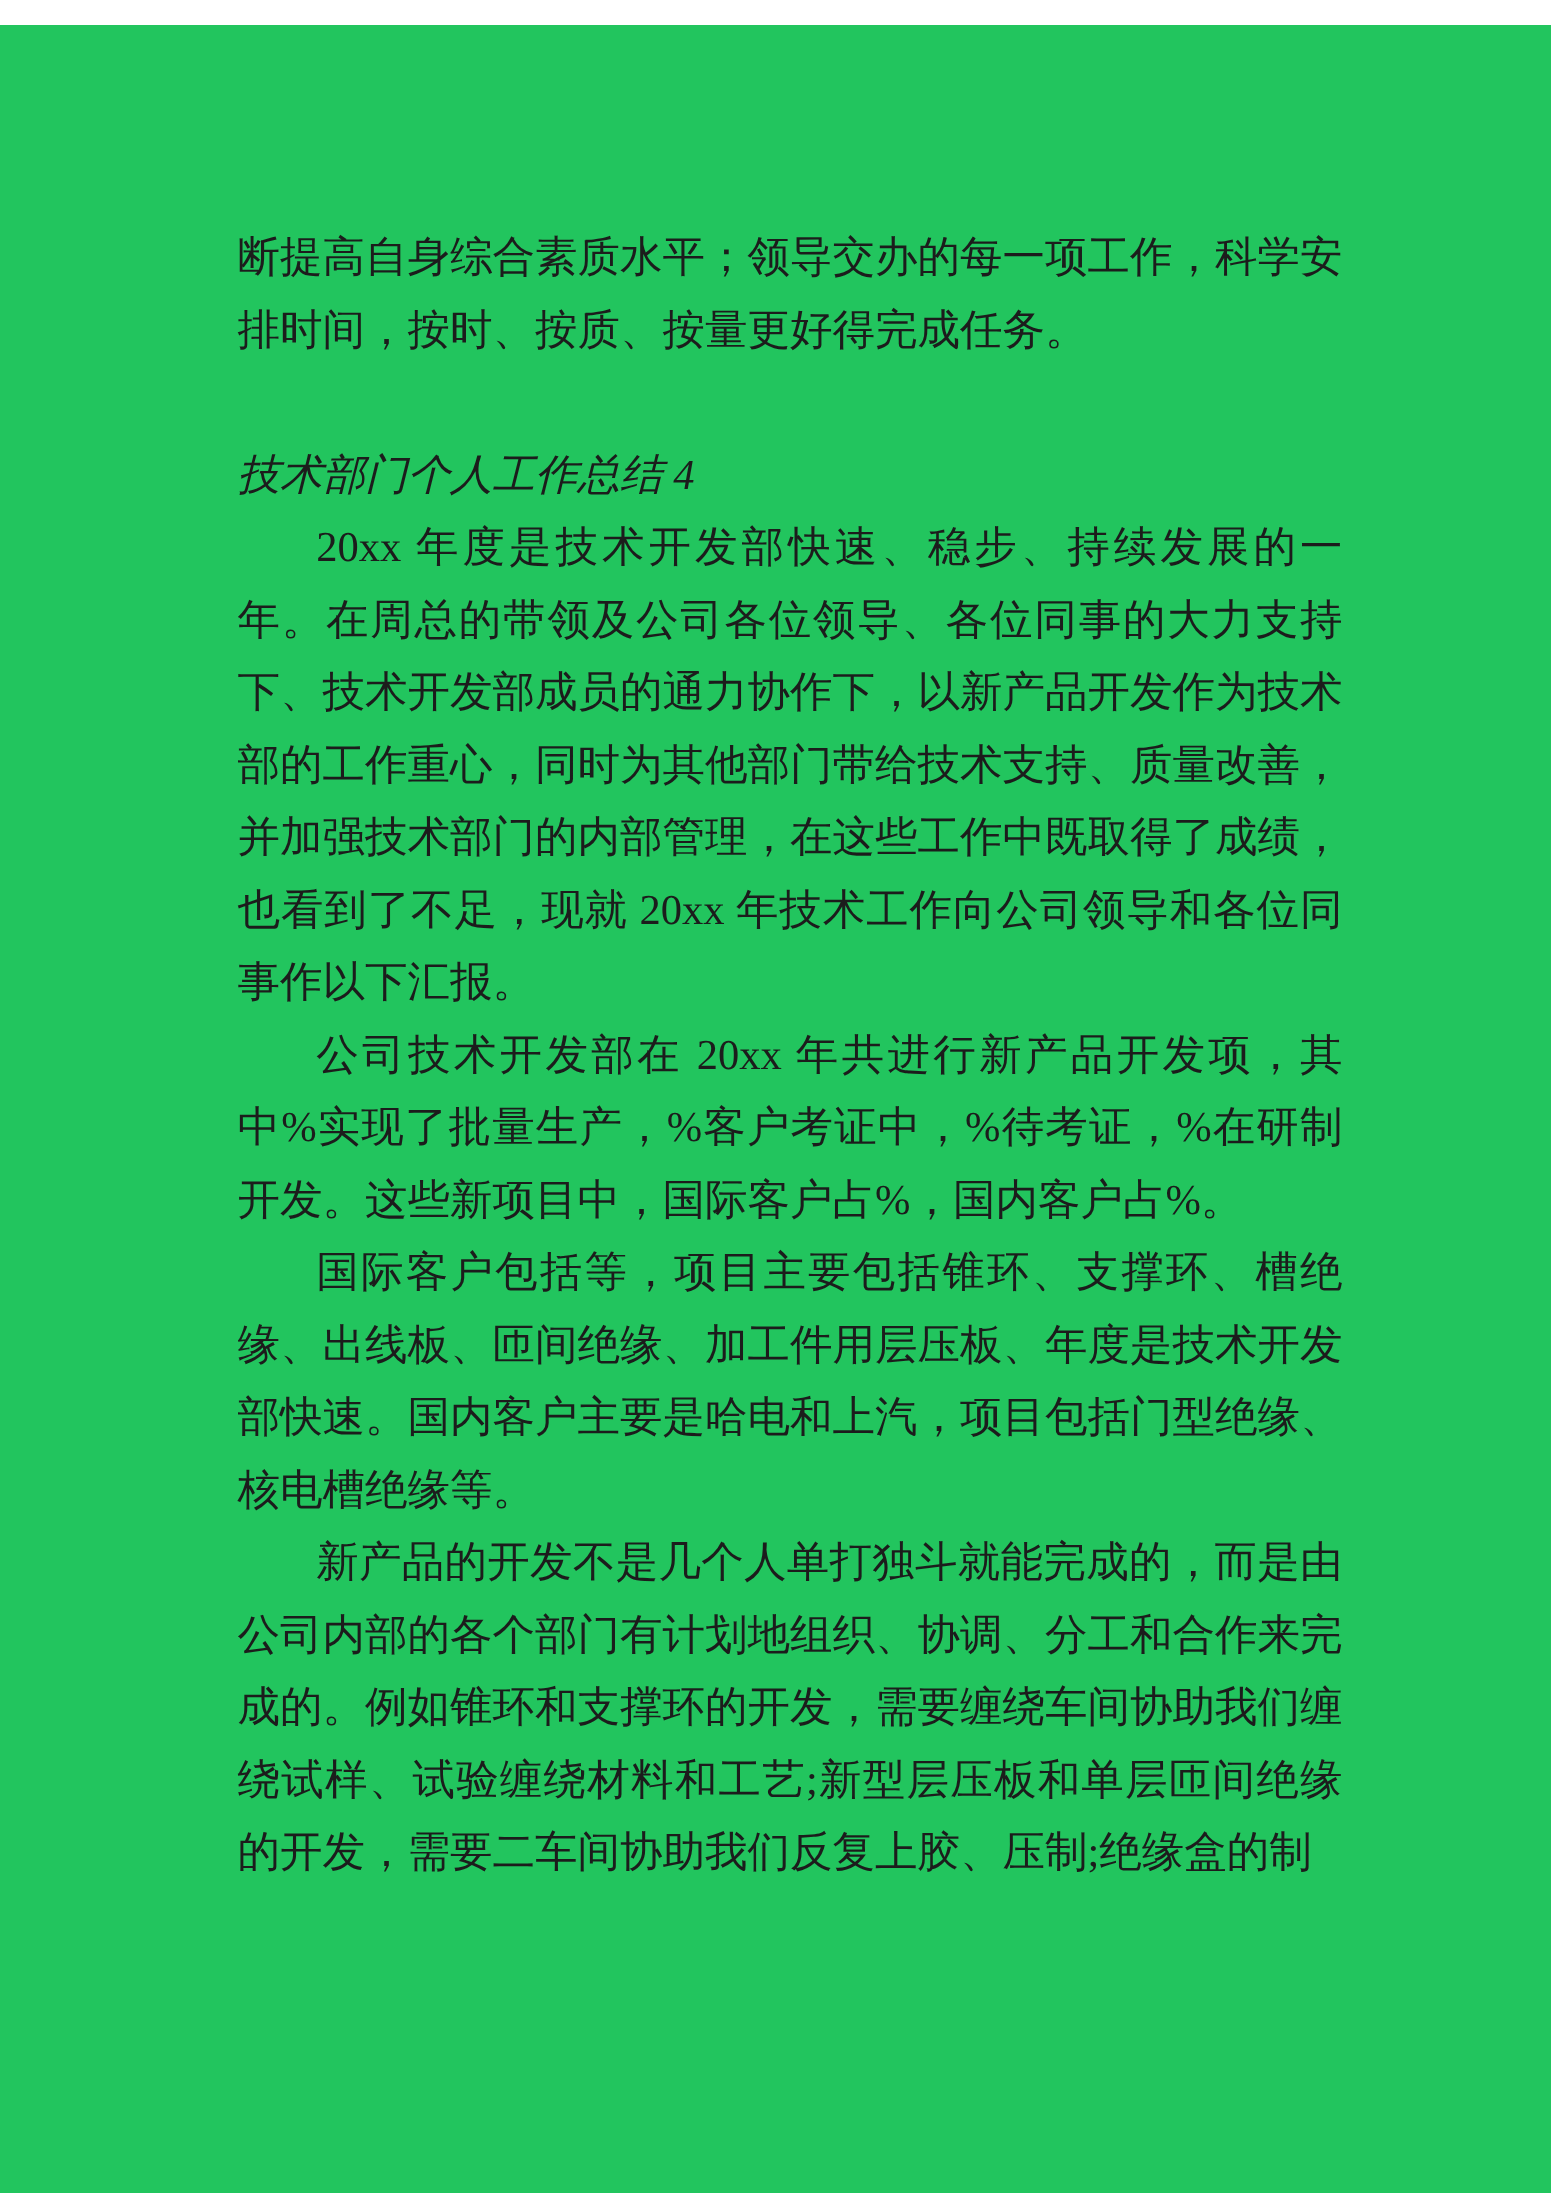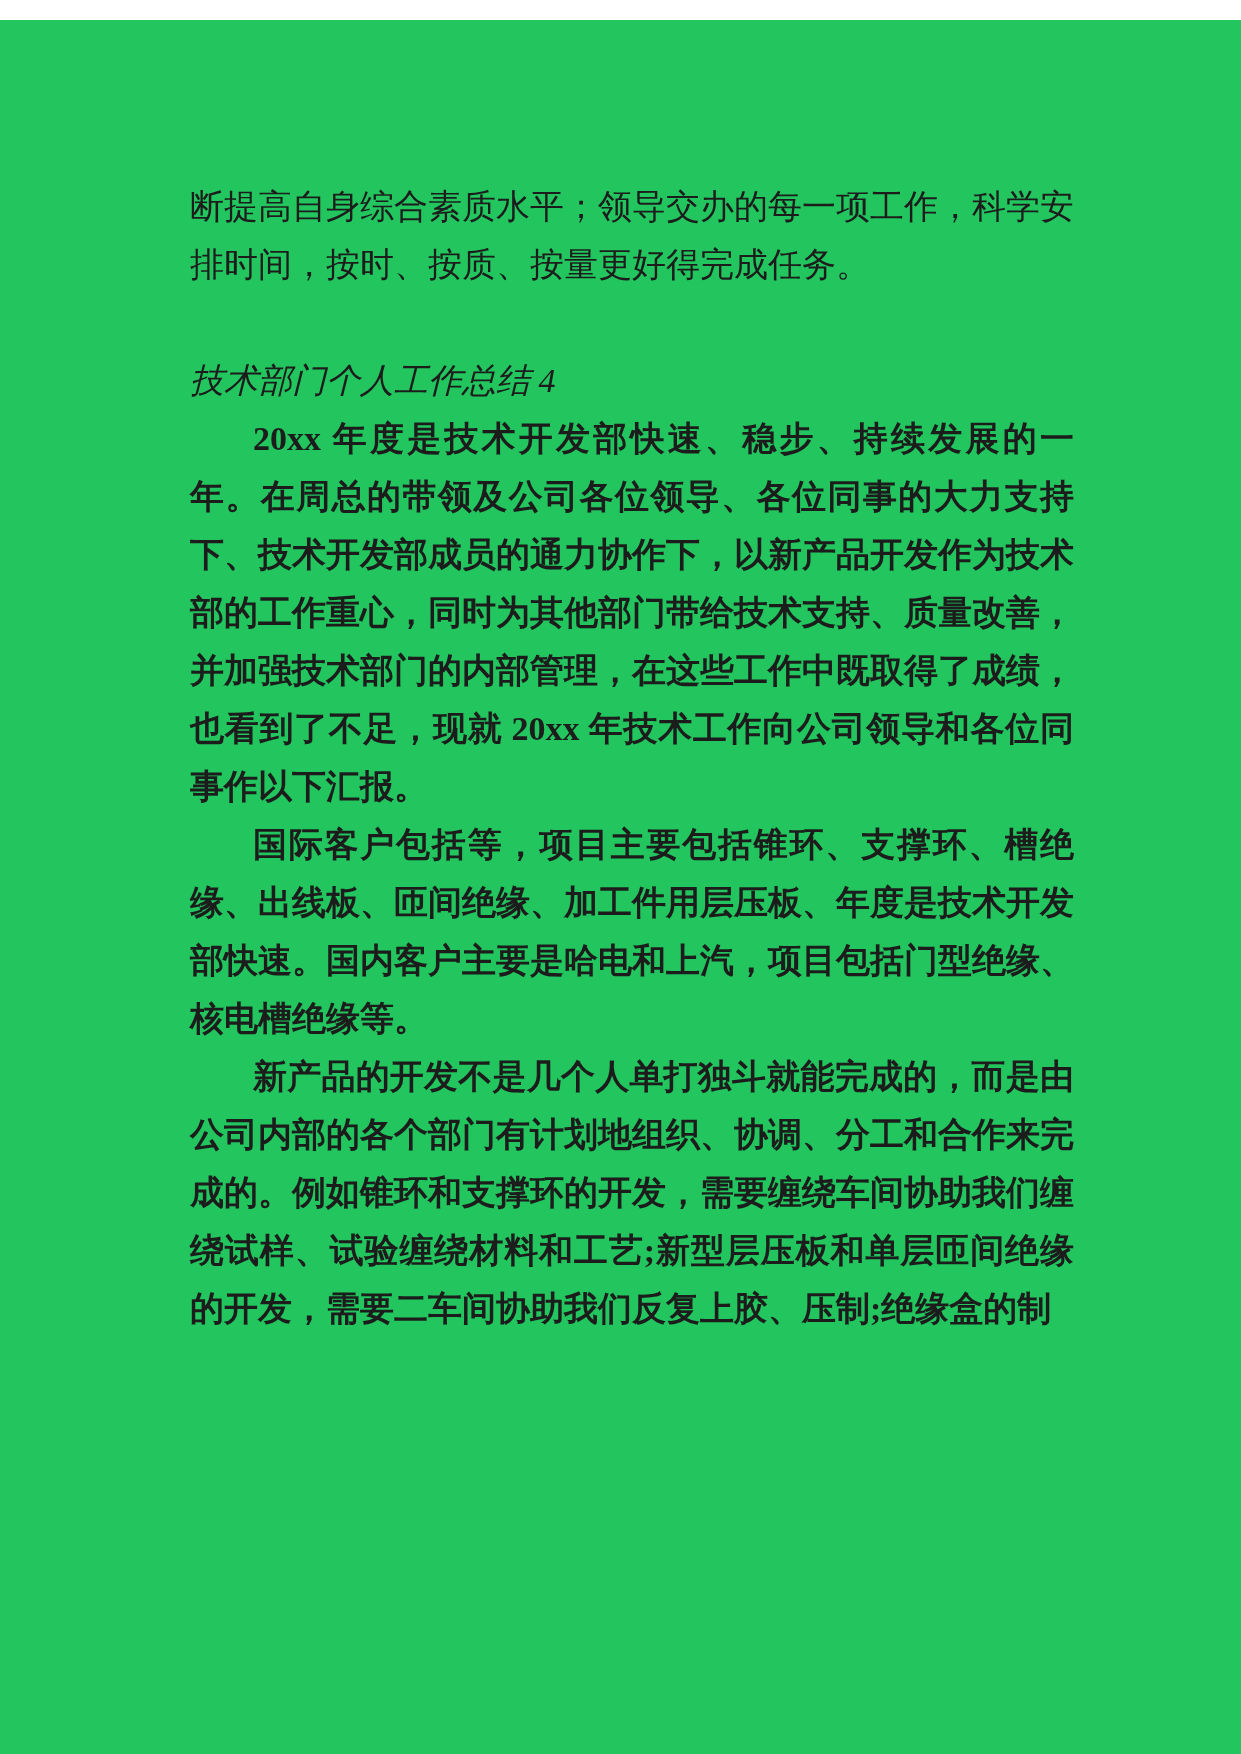--- a/index.html
+++ b/index.html
@@ -26,31 +26,31 @@
     color: #1c1c1c;
     font-weight: 400;
   }
   .text-body p {
     margin: 0;
     padding: 0;
     text-align: justify;
   }
   .text-body p.indent {
     text-indent: 63px;
-    font-weight: bold;
   }
   .text-body p.gap-before {
     margin-top: 58px;
     font-style: italic;
   }
 </style>
 </head>
 <body>
 
 <div class="page">
   <div class="text-body">
       <p>断提高自身综合素质水平；领导交办的每一项工作，科学安排时间，按时、按质、按量更好得完成任务。</p>
       <p class="gap-before">技术部门个人工作总结 4</p>
       <p class="indent">20xx 年度是技术开发部快速、稳步、持续发展的一年。在周总的带领及公司各位领导、各位同事的大力支持下、技术开发部成员的通力协作下，以新产品开发作为技术部的工作重心，同时为其他部门带给技术支持、质量改善，并加强技术部门的内部管理，在这些工作中既取得了成绩，也看到了不足，现就 20xx 年技术工作向公司领导和各位同事作以下汇报。</p>
+      <p class="indent">公司技术开发部在 20xx 年共进行新产品开发项，其中%实现了批量生产，%客户考证中，%待考证，%在研制开发。这些新项目中，国际客户占%，国内客户占%。</p>
       <p class="indent">国际客户包括等，项目主要包括锥环、支撑环、槽绝缘、出线板、匝间绝缘、加工件用层压板、年度是技术开发部快速。国内客户主要是哈电和上汽，项目包括门型绝缘、核电槽绝缘等。</p>
       <p class="indent">新产品的开发不是几个人单打独斗就能完成的，而是由公司内部的各个部门有计划地组织、协调、分工和合作来完成的。例如锥环和支撑环的开发，需要缠绕车间协助我们缠绕试样、试验缠绕材料和工艺;新型层压板和单层匝间绝缘的开发，需要二车间协助我们反复上胶、压制;绝缘盒的制</p>
     </div>
 </div>
 
 </body></html>

